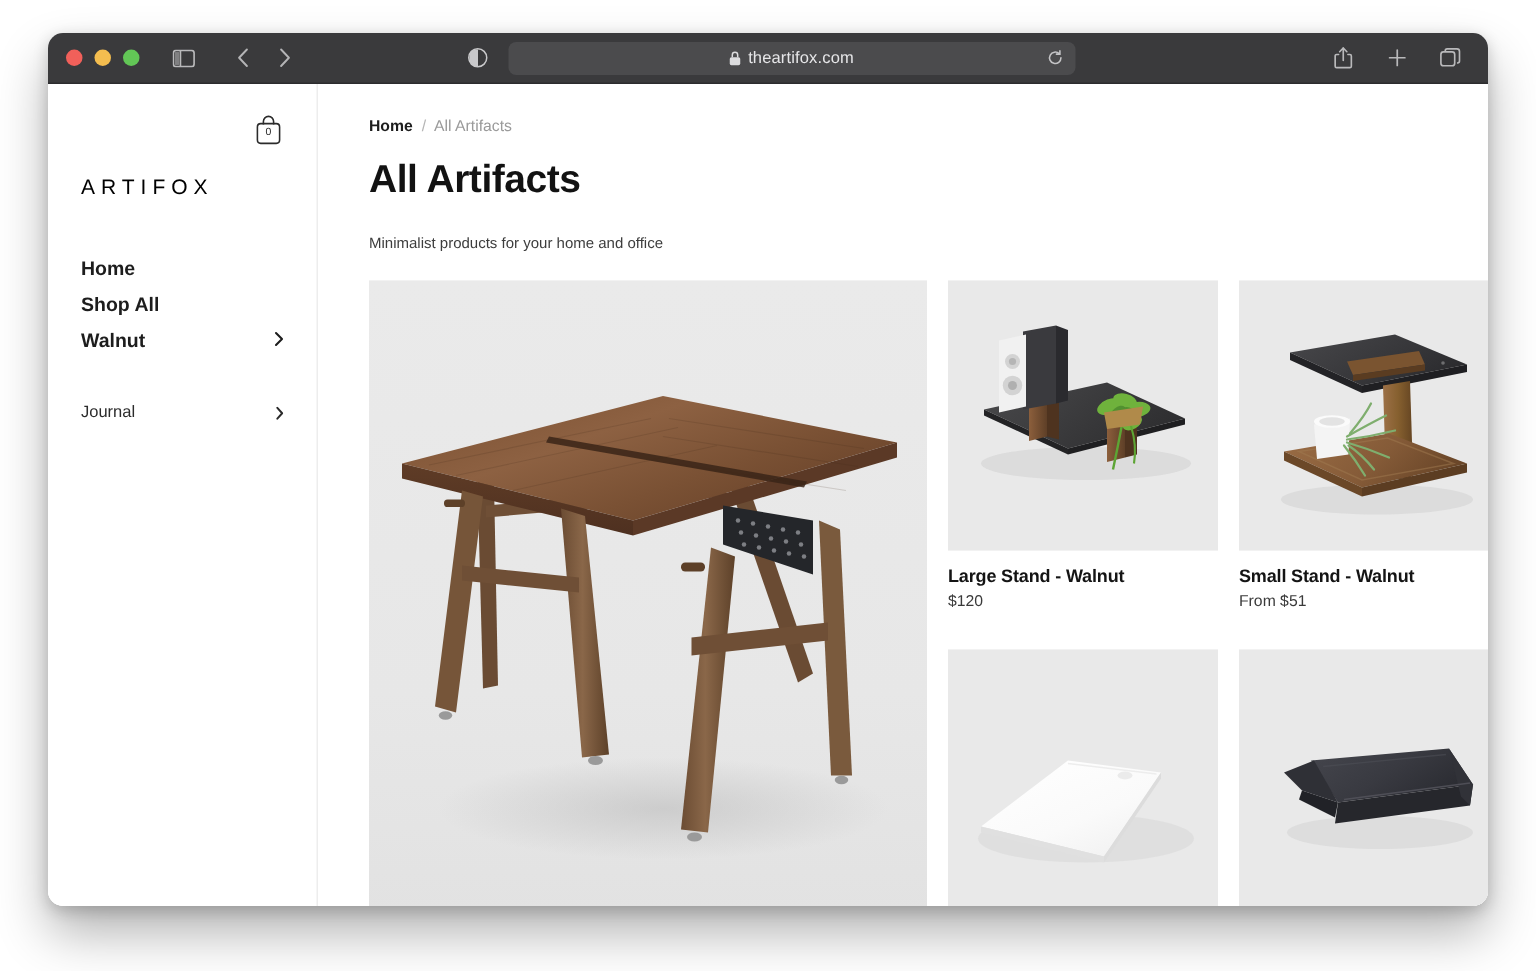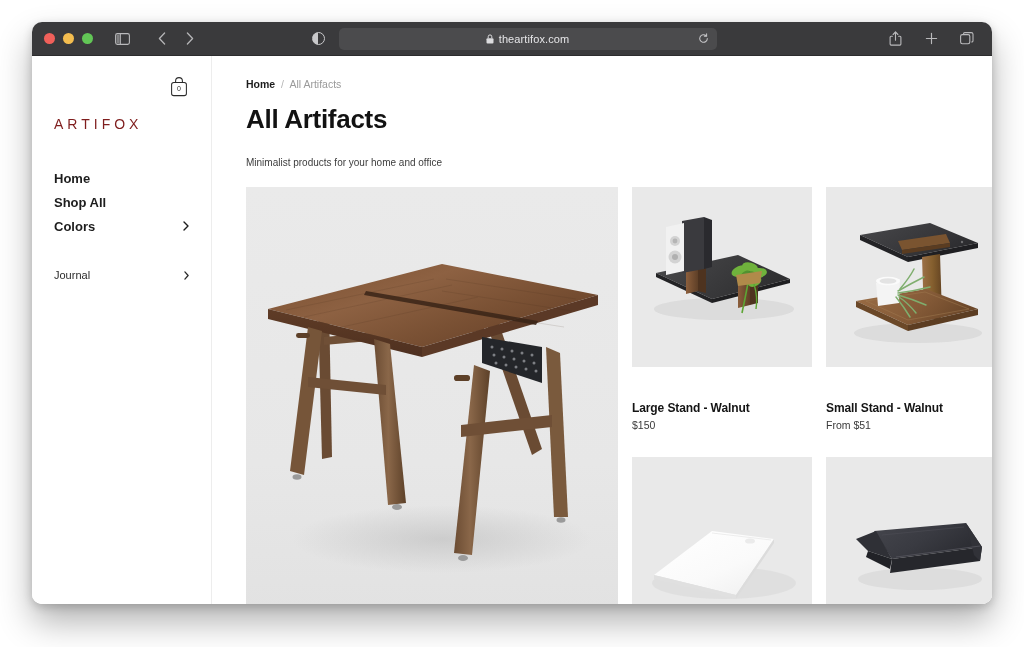--- a/index.html
+++ b/index.html
@@ -142,21 +142,21 @@
     font-size: 7px;
     color: #2b2b2b;
     line-height: 1;
   }
 
   .brand {
     margin-top: 14px;
     padding-left: 22px;
     font-size: 14px;
     letter-spacing: 4.0px;
-    color: #7f1d1d;
+    color: #000000;
     font-weight: 400;
   }
 
   .nav-primary { margin-top: 34px; }
   .nav-secondary { margin-top: 26px; }
 
   .nav-item {
     display: flex;
     align-items: center;
     padding: 0 22px 0 22px;
@@ -235,21 +235,20 @@
 
   .media svg { display: block; width: 100%; height: 100%; }
 
   .prod-info { padding: 10px 0 0 0; }
   .prod-name {
     font-size: 12px;
     font-weight: 700;
     color: #141414;
     letter-spacing: -0.1px;
     margin-bottom: 4px;
-    margin-top: 24px;
   }
   .prod-price {
     font-size: 10.5px;
     color: #3a3a3a;
   }
   .row2 { margin-top: 26px; }
 </style>
 </head>
 <body>
 
@@ -346,21 +345,21 @@
       <div class="brand">ARTIFOX</div>
 
       <nav class="nav-primary">
         <div class="nav-item">
           <span class="nav-label">Home</span>
         </div>
         <div class="nav-item">
           <span class="nav-label">Shop All</span>
         </div>
         <div class="nav-item">
-          <span class="nav-label">Colors</span>
+          <span class="nav-label">Walnut</span>
           <span class="chev">
             <svg width="6" height="10" viewBox="0 0 6 10" fill="none" stroke="currentColor" stroke-width="1.4" stroke-linecap="round" stroke-linejoin="round">
               <polyline points="1,1 5,5 1,9"></polyline>
             </svg>
           </span>
         </div>
       </nav>
 
       <nav class="nav-secondary">
         <div class="nav-item">
@@ -529,21 +528,21 @@
                 <ellipse cx="121" cy="88" rx="5" ry="3" transform="rotate(34 121 88)"></ellipse>
               </g>
               <path d="M116 96 Q113 112 110 126" stroke="#5da534" stroke-width="1.6" fill="none"></path>
               <path d="M122 97 Q126 110 124 122" stroke="#5da534" stroke-width="1.4" fill="none"></path>
 
               <path d="M104 88 L130 84 L128 96 L106 99 Z" fill="#b08a4a"></path>
             </svg>
           </div>
           <div class="prod-info">
             <div class="prod-name">Large Stand - Walnut</div>
-            <div class="prod-price">$150</div>
+            <div class="prod-price">$120</div>
           </div>
         </div>
 
         <div class="prod-card">
           <div class="media">
             <svg viewBox="0 0 180 180" preserveAspectRatio="xMidYMid slice">
               <defs>
                 <linearGradient id="deckTop" x1="0" y1="0" x2="1" y2="0.5">
                   <stop offset="0%" stop-color="#48484b"></stop>
                   <stop offset="60%" stop-color="#38383b"></stop>

